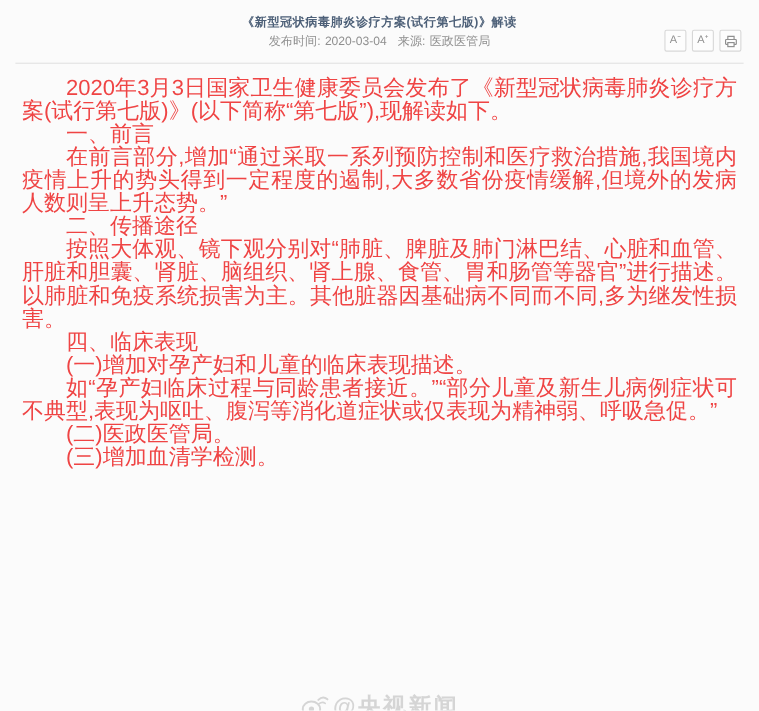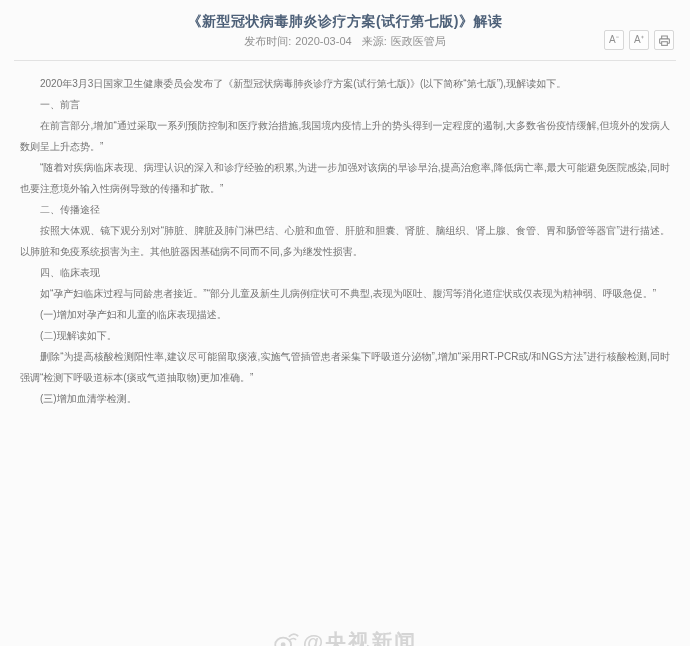--- a/index.html
+++ b/index.html
@@ -6,21 +6,21 @@
   body{
     width:690px;height:646px;
     background:#fbfbfb;
     font-family:"Liberation Sans","DejaVu Sans",sans-serif;
     overflow:hidden;
   }
   .page{position:relative;width:690px;height:646px;overflow:hidden;}
   .page-title{
     margin:0;padding-top:13px;
     text-align:center;
-    font-size:14px;font-weight:bold;
+    font-size:11px;font-weight:bold;
     color:#4d6078;
     letter-spacing:0.5px;
   }
   .meta-row{
     position:relative;
     height:20px;line-height:20px;
     text-align:center;
     font-size:11px;color:#8f8f8f;
   }
   .meta-row .sep{display:inline-block;width:10px;}
@@ -37,22 +37,22 @@
     display:flex;align-items:center;justify-content:center;
     padding:0;cursor:pointer;
     font-family:"Liberation Sans",sans-serif;
   }
   .divider{
     border:none;border-top:1px solid #e2e2e2;
     margin:9px 14px 0 14px;
   }
   .content{
     padding:12px 20px 0 20px;
-    font-size:10px;line-height:21px;
-    color:#737373;
+    font-size:20px;line-height:21px;
+    color:#ef4444;
     text-align:justify;
   }
   .content p{margin:0;text-indent:2em;}
   .watermark{
     position:absolute;top:628px;left:50%;
     transform:translateX(-50%);
     display:flex;align-items:center;gap:3px;
     color:#d2d2d2;font-size:21px;font-weight:bold;
     white-space:nowrap;opacity:.92;
     letter-spacing:2px;
@@ -83,28 +83,26 @@
     </div>
   </div>
 
   <hr class="divider">
 
   <main class="content">
     <div id="paragraphs">
         <p>2020年3月3日国家卫生健康委员会发布了《新型冠状病毒肺炎诊疗方案(试行第七版)》(以下简称“第七版”),现解读如下。</p>
         <p>一、前言</p>
         <p>在前言部分,增加“通过采取一系列预防控制和医疗救治措施,我国境内疫情上升的势头得到一定程度的遏制,大多数省份疫情缓解,但境外的发病人数则呈上升态势。”</p>
-        <p>“随着对疾病临床表现、病理认识的深入和诊疗经验的积累,为进一步加强对该病的早诊早治,提高治愈率,降低病亡率,最大可能避免医院感染,同时也要注意境外输入性病例导致的传播和扩散。”</p>
         <p>二、传播途径</p>
         <p>按照大体观、镜下观分别对“肺脏、脾脏及肺门淋巴结、心脏和血管、肝脏和胆囊、肾脏、脑组织、肾上腺、食管、胃和肠管等器官”进行描述。以肺脏和免疫系统损害为主。其他脏器因基础病不同而不同,多为继发性损害。</p>
         <p>四、临床表现</p>
+        <p>(一)增加对孕产妇和儿童的临床表现描述。</p>
         <p>如“孕产妇临床过程与同龄患者接近。”“部分儿童及新生儿病例症状可不典型,表现为呕吐、腹泻等消化道症状或仅表现为精神弱、呼吸急促。”</p>
-        <p>(一)增加对孕产妇和儿童的临床表现描述。</p>
-        <p>(二)现解读如下。</p>
-        <p>删除“为提高核酸检测阳性率,建议尽可能留取痰液,实施气管插管患者采集下呼吸道分泌物”,增加“采用RT-PCR或/和NGS方法”进行核酸检测,同时强调“检测下呼吸道标本(痰或气道抽取物)更加准确。”</p>
+        <p>(二)医政医管局。</p>
         <p>(三)增加血清学检测。</p>
       </div>
   </main>
 
   <div class="watermark">
     <span style="display:flex;">
       <svg width="27" height="24" viewBox="0 0 26 22" fill="none">
         <ellipse cx="10" cy="13.5" rx="7.6" ry="6.6" stroke="#d2d2d2" stroke-width="1.7"></ellipse>
         <circle cx="10" cy="13.5" r="2.3" fill="#d2d2d2"></circle>
         <path d="M16 5.5 Q20 1.5 24 5" stroke="#d2d2d2" stroke-width="1.7" stroke-linecap="round"></path>

